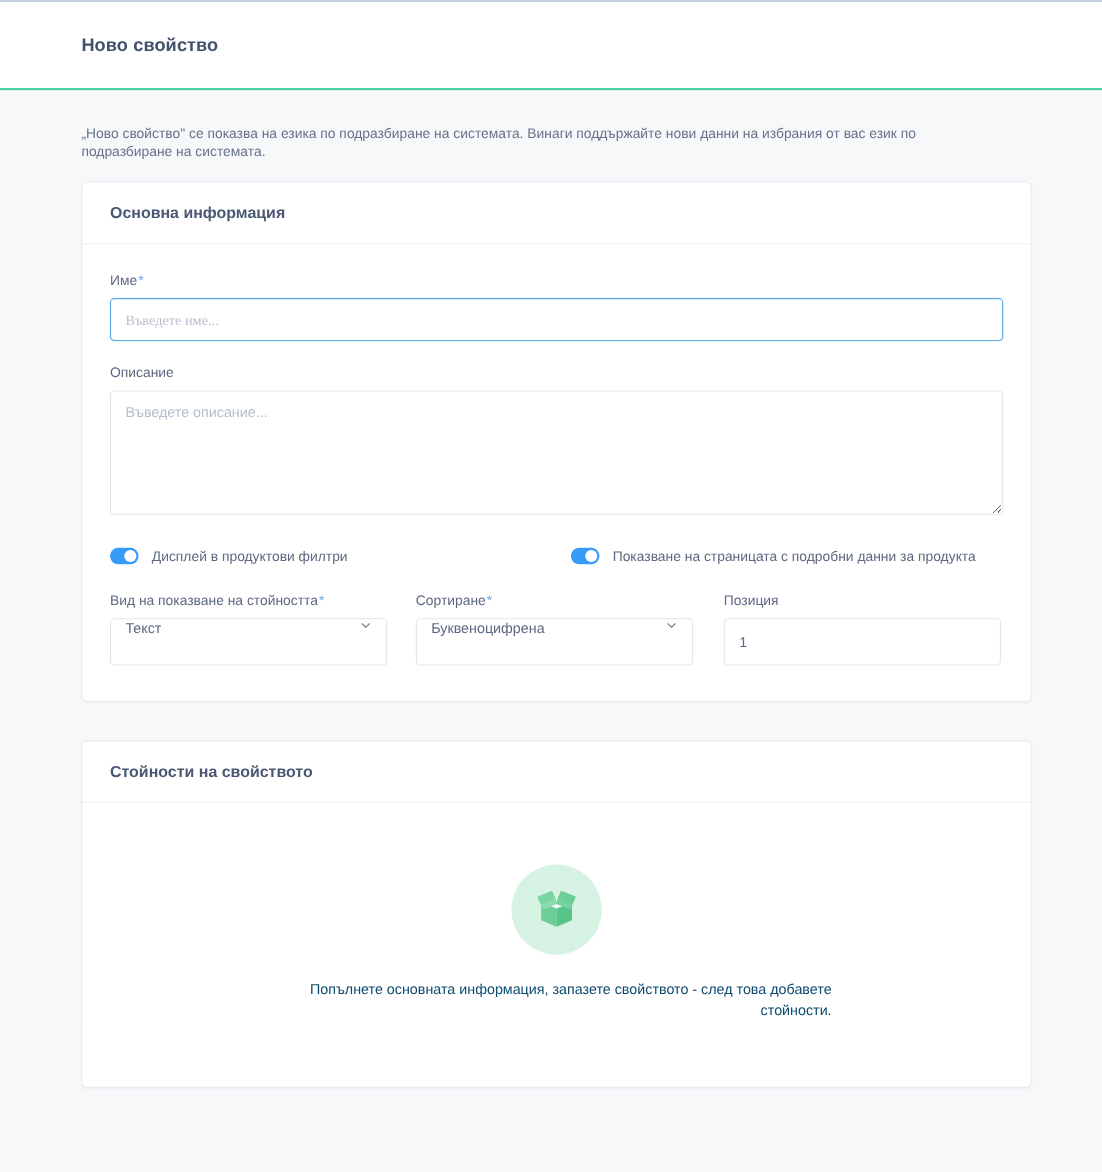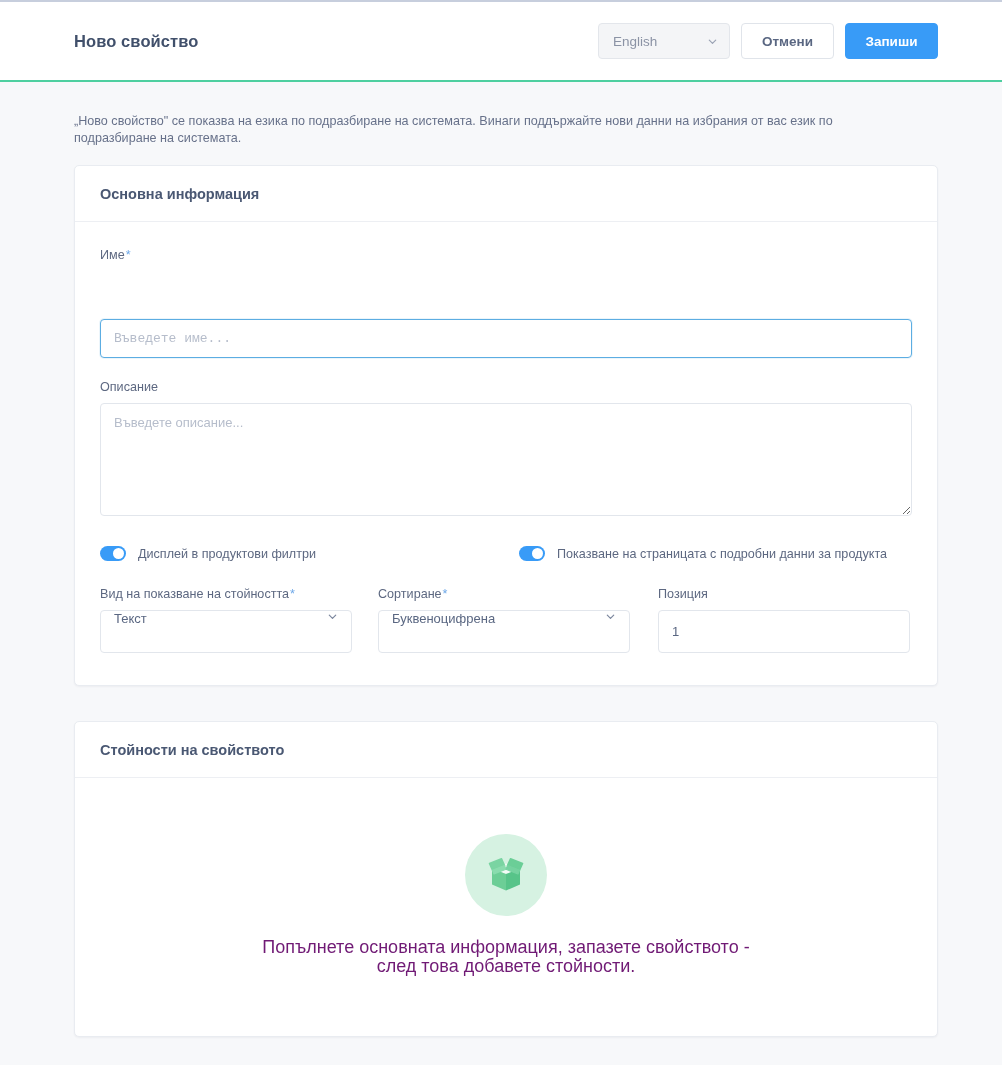--- a/index.html
+++ b/index.html
@@ -128,26 +128,25 @@
     margin-bottom: 9px;
   }
   .req { color: #6ea8e8; margin-left: 1px; }
 
   .input {
     width: 100%;
     height: 39px;
     border: 1px solid #e2e6ec;
     border-radius: 4px;
     background: #fff;
-    font-family: Liberation Mono, monospace;
+    font-family: Liberation Serif, serif;
     font-size: 13px;
     color: #5a6782;
     padding: 0 13px;
     outline: none;
-    margin-top: 48px;
   }
   .input::placeholder { color: #b6bdcb; }
   .input.focused {
     border: 1px solid #5cade2;
     box-shadow: 0 0 0 1px rgba(92,173,226,.12);
   }
   .textarea {
     width: 100%;
     height: 113px;
     border: 1px solid #e2e6ec;
@@ -242,44 +241,35 @@
     width: 82px;
     height: 82px;
     border-radius: 50%;
     background: #d6f2e2;
     margin: 0 auto 22px auto;
     display: flex;
     align-items: center;
     justify-content: center;
   }
   .empty-text {
-    font-size: 18px;
+    font-size: 13px;
     line-height: 19px;
-    color: #701a75;
+    color: #0c4a6e;
     max-width: 500px;
     margin: 0 auto;
+    text-align: right;
   }
 </style>
 </head>
 <body>
 
 <div class="topline"></div>
 
 <div class="header">
   <div class="header-title">Ново свойство</div>
-  <div class="header-actions">
-    <div class="lang-select">
-      <span class="lbl">English</span>
-      <svg class="chev" viewBox="0 0 12 12" fill="none">
-        <path d="M2.5 4.5L6 8L9.5 4.5" stroke="currentColor" stroke-width="1.3" stroke-linecap="round" stroke-linejoin="round"></path>
-      </svg>
-    </div>
-    <div class="btn btn-cancel">Отмени</div>
-    <div class="btn btn-save">Запиши</div>
-  </div>
 </div>
 
 <div class="page">
 
   <div class="note">„Ново свойство" се показва на езика по подразбиране на системата. Винаги поддържайте нови данни на избрания от вас език по подразбиране на системата.</div>
 
   <div class="card">
     <div class="card-head">
       <div class="card-title">Основна информация</div>
     </div>

